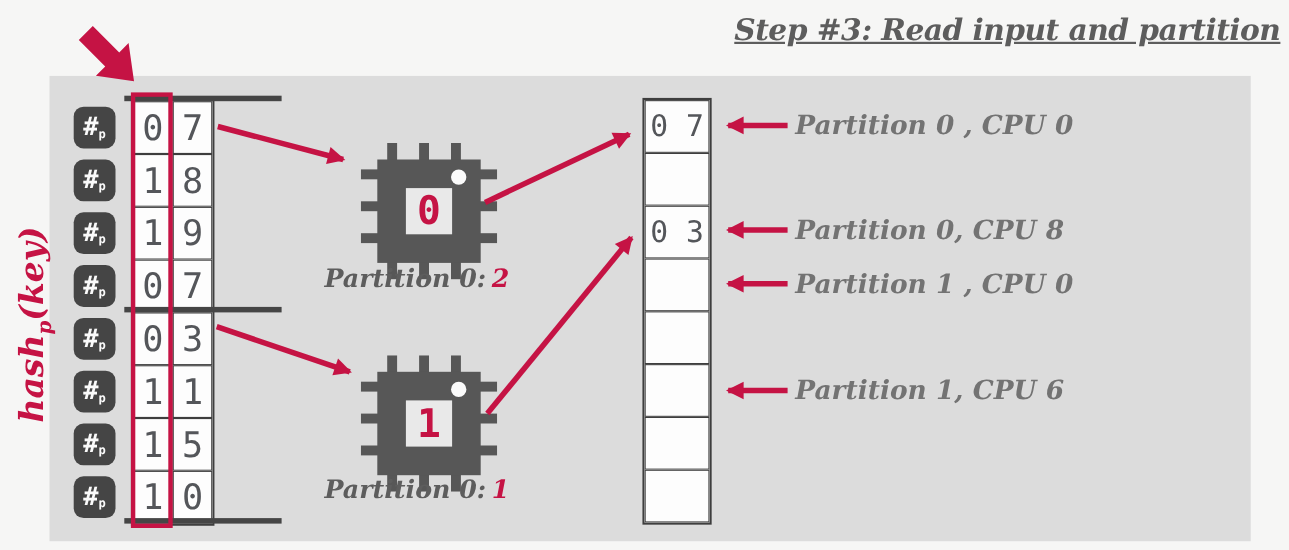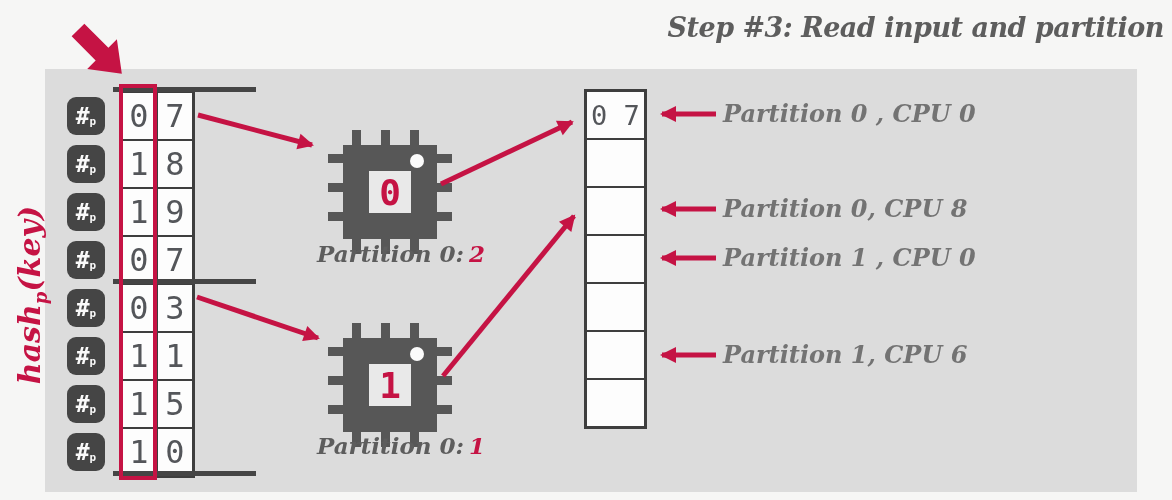--- a/index.html
+++ b/index.html
@@ -10,21 +10,21 @@
     font-family:"DejaVu Serif", serif;
   }
   #panel {
     position:absolute; left:45px; top:69px; width:1092px; height:423px;
     background:#dcdcdc;
   }
   
   #title {
     position:absolute; top:11px; right:8px;
     font:italic bold 27px/34px "DejaVu Serif", serif;
-    color:#5d5d5d; letter-spacing:-0.5px; white-space:nowrap;
+    color:#5d5d5d; letter-spacing:-0.5px; white-space:nowrap;text-decoration:underline;
   }
   
   #hash-label {
     position:absolute; left:-65px; top:275px; width:190px; height:40px;
     transform:rotate(-90deg); transform-origin:center center;
     text-align:center; white-space:nowrap;
     font:italic bold 30px/40px "DejaVu Serif", serif; color:#c51344;
   }
   #hash-label sub { font-size:18px; }
   
@@ -57,21 +57,21 @@
   }
   
   .chip { position:absolute; width:124px; height:124px; }
   .chip-digit {
     position:absolute; left:41px; top:41px; width:42px; height:42px;
     display:flex; align-items:center; justify-content:center;
     font:bold 36px "DejaVu Sans Mono", monospace; color:#c51344;
   }
   
   .caption {
-    position:absolute; left:295px; width:190px; text-align:right;
+    position:absolute; left:295px; width:190px; text-align:left;
     font:italic bold 23px/29px "DejaVu Serif", serif; color:#5d5d5d;
     white-space:nowrap;
   }
   .caption .val { color:#c51344; margin-left:5px; }
   
   #out-grid {
     position:absolute; left:584px; top:89px;
     display:grid; grid-template-columns:59px; grid-auto-rows:48px;
     border:2px solid #3e3e3e; background:#fdfdfd;
   }
@@ -200,20 +200,21 @@
 <div class="caption" style="top:239px">
   <div><span>Partition 0:</span><span class="val">2</span></div>
 </div>
 <div class="caption" style="top:431px">
   <div><span>Partition 0:</span><span class="val">1</span></div>
 </div>
 
 <div id="out-grid">
   <div class="ocell">0 7</div>
   <div class="ocell"></div>
+  <div class="ocell">0 3</div>
   <div class="ocell"></div>
   <div class="ocell"></div>
   <div class="ocell"></div>
   <div class="ocell"></div>
   <div class="ocell"></div>
 </div>
 
 <div class="ptr-label" style="top:99px">Partition 0 , CPU 0</div>
 <div class="ptr-label" style="top:194px">Partition 0, CPU 8</div>
 <div class="ptr-label" style="top:243px">Partition 1 , CPU 0</div>

